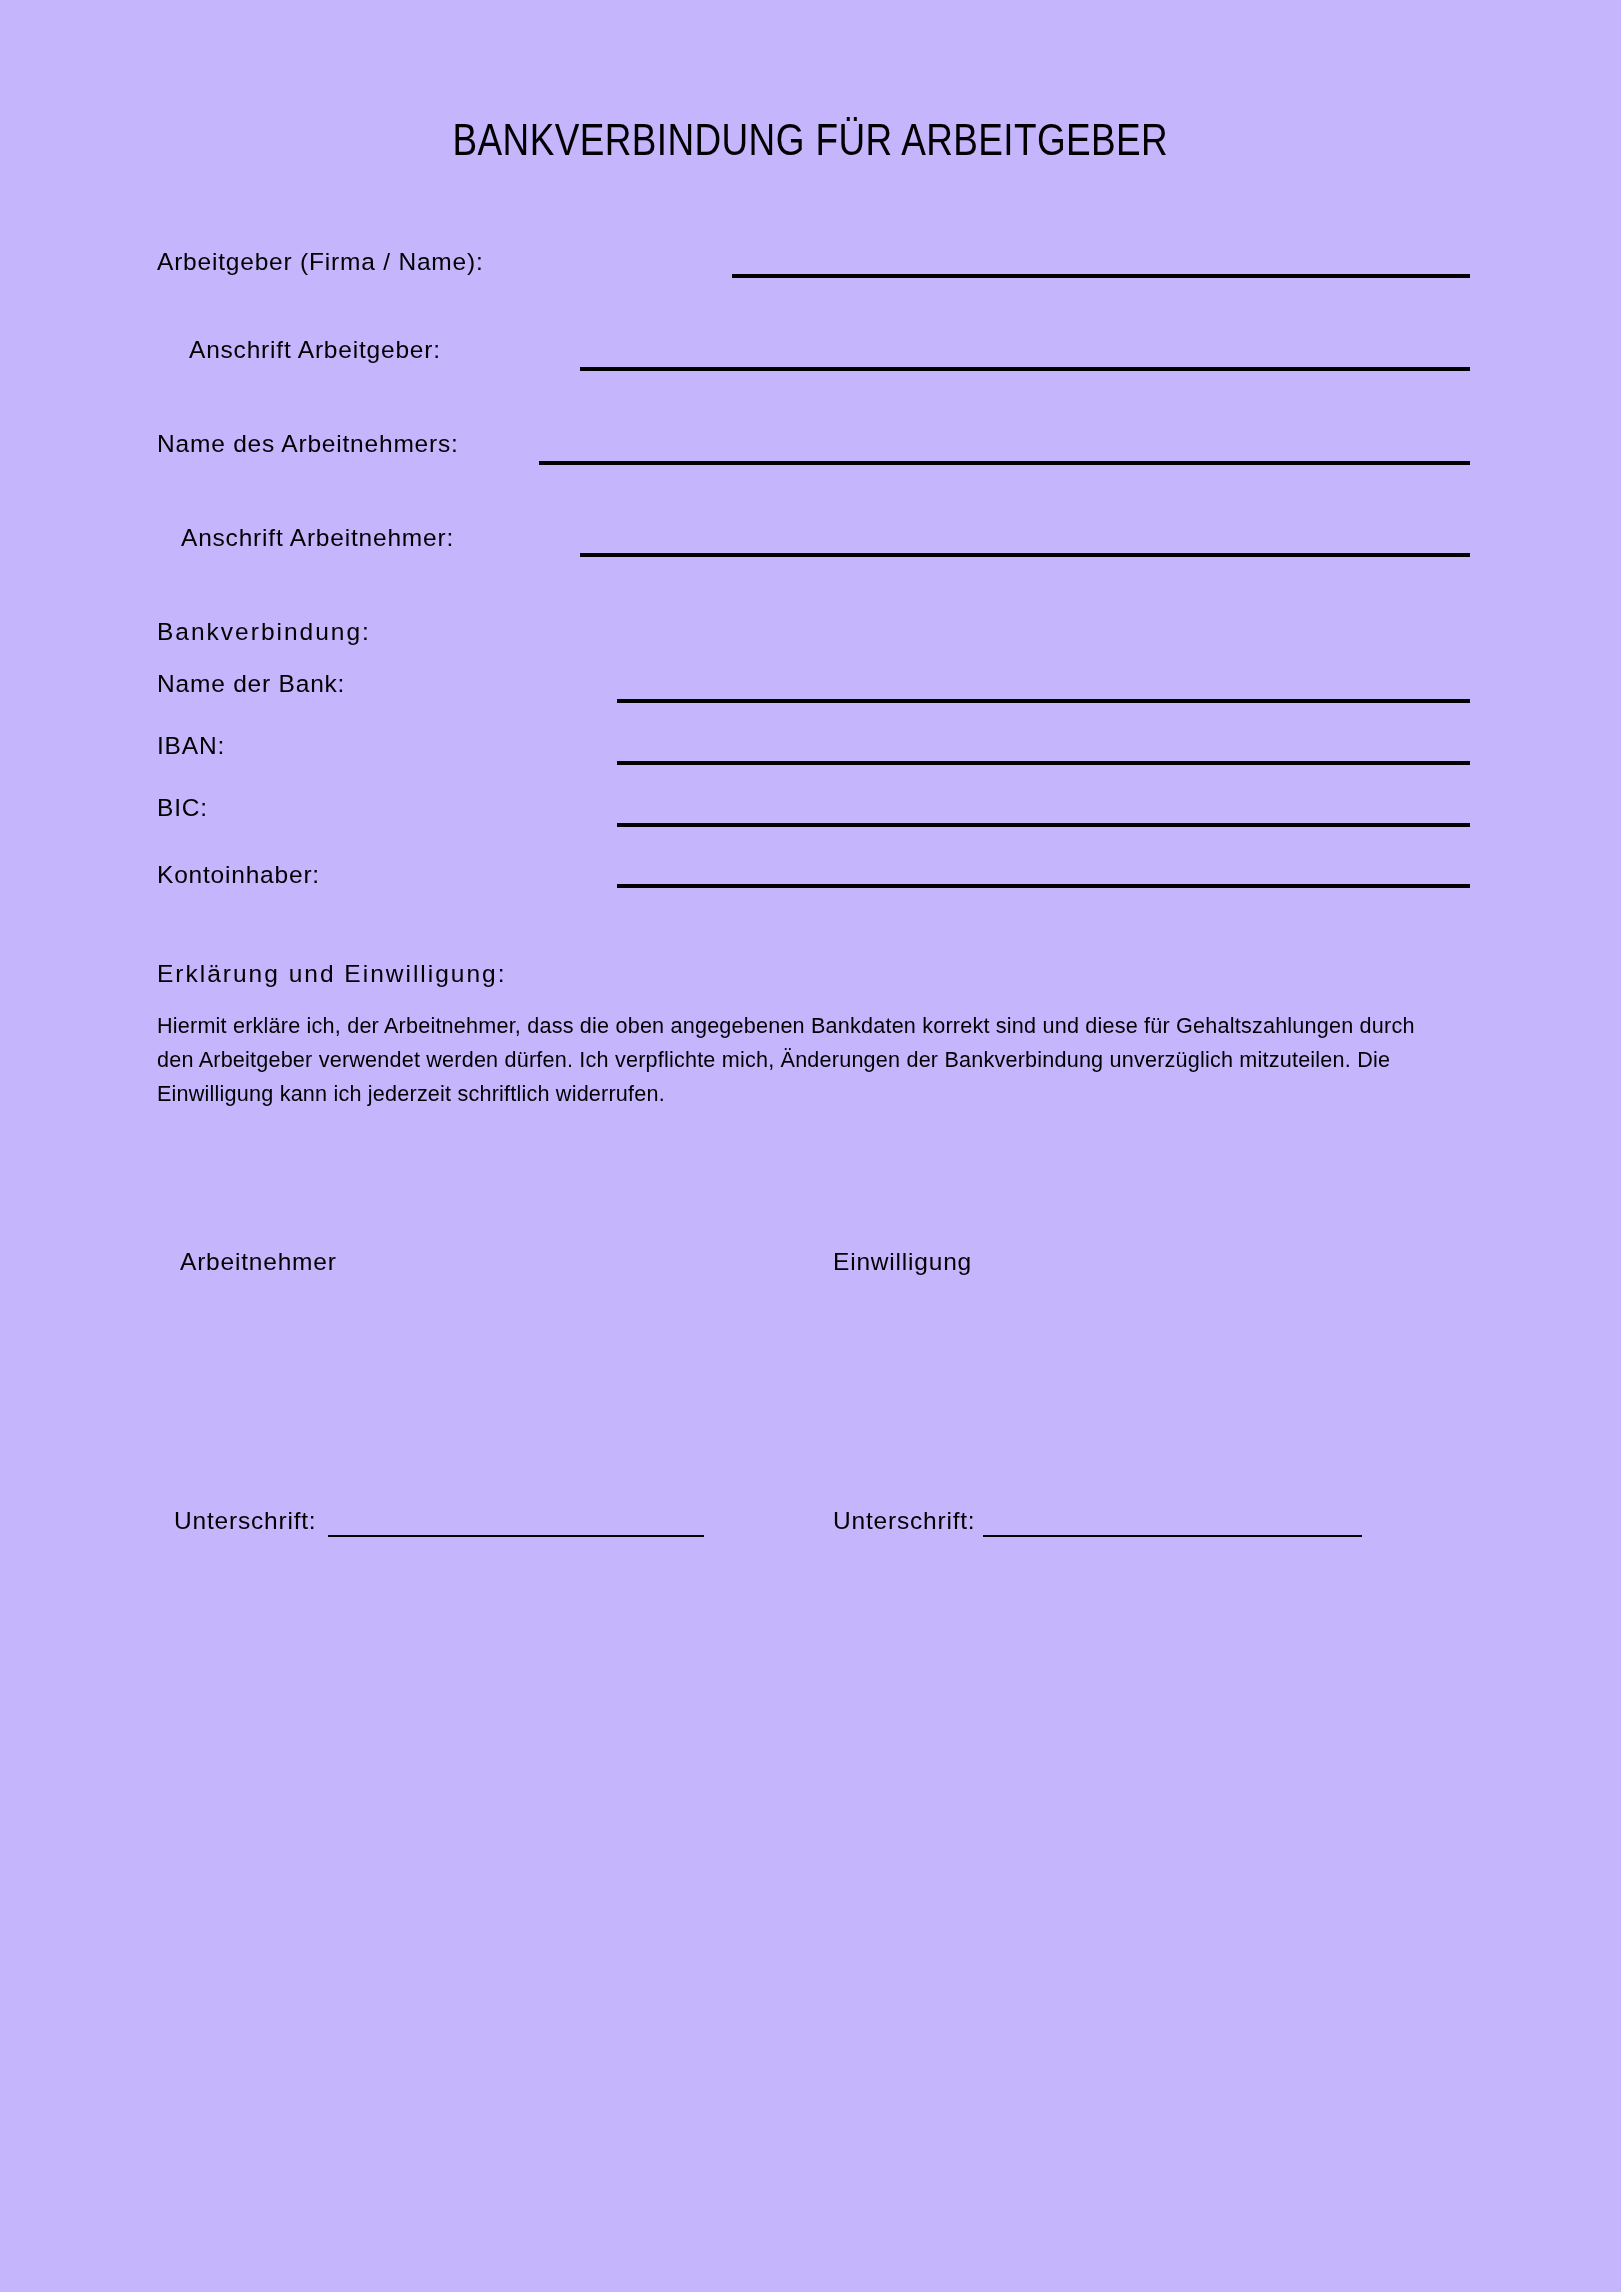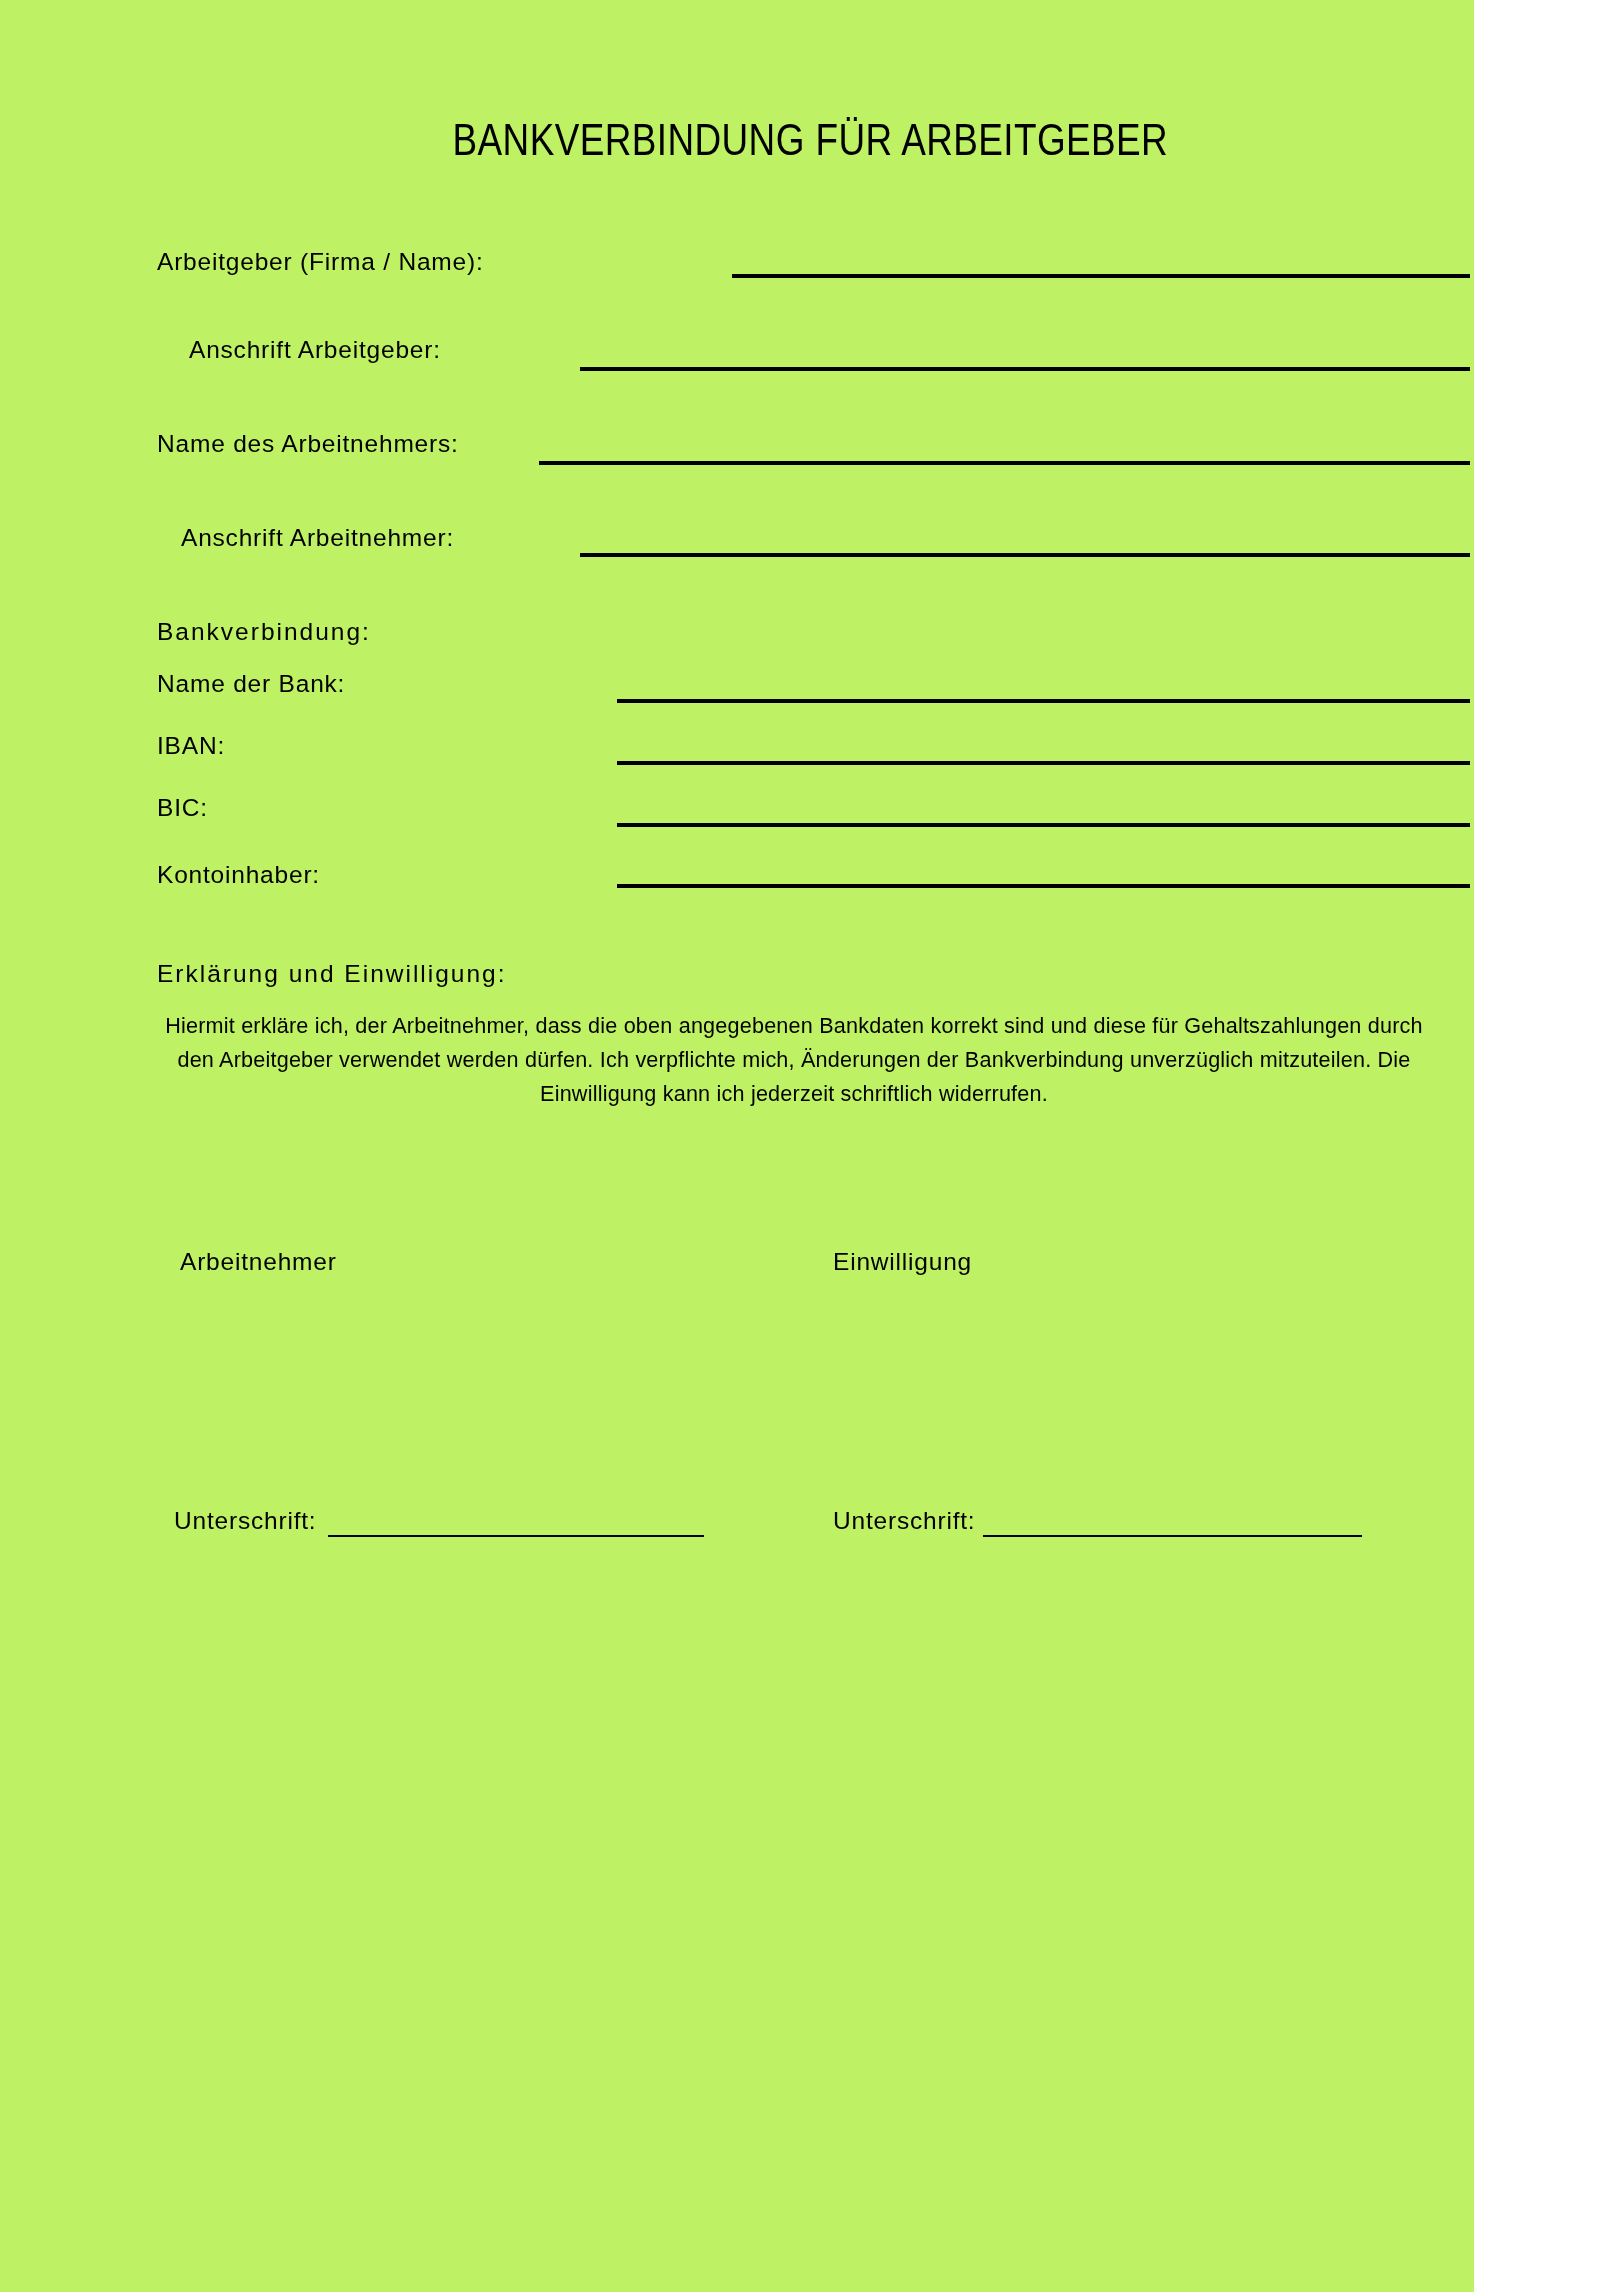--- a/index.html
+++ b/index.html
@@ -3,23 +3,23 @@
 <meta charset="utf-8">
 <title>Bankverbindung für Arbeitgeber</title>
 <style>
   html, body {
     margin: 0;
     padding: 0;
     background: #ffffff;
   }
   .page {
     position: relative;
-    width: 1474px;
+    width: 1621px;
     height: 2293px;
-    background: #bef264;
+    background: #c4b5fd;
     font-family: "Liberation Sans", "DejaVu Sans", sans-serif;
     color: #000000;
     overflow: hidden;
   }
   .title {
     position: absolute;
     top: 114px;
     left: 0;
     width: 1621px;
     text-align: center;
@@ -55,21 +55,20 @@
     background: #000000;
   }
   .para {
     position: absolute;
     left: 157px;
     top: 1009px;
     width: 1274px;
     font-size: 21.6px;
     line-height: 34px;
     letter-spacing: 0.2px;
-    text-align: center;
   }
   .sig-label {
     position: absolute;
     font-size: 24.5px;
     letter-spacing: 0.8px;
     white-space: nowrap;
     line-height: 1.2;
   }
 </style>
 </head>

